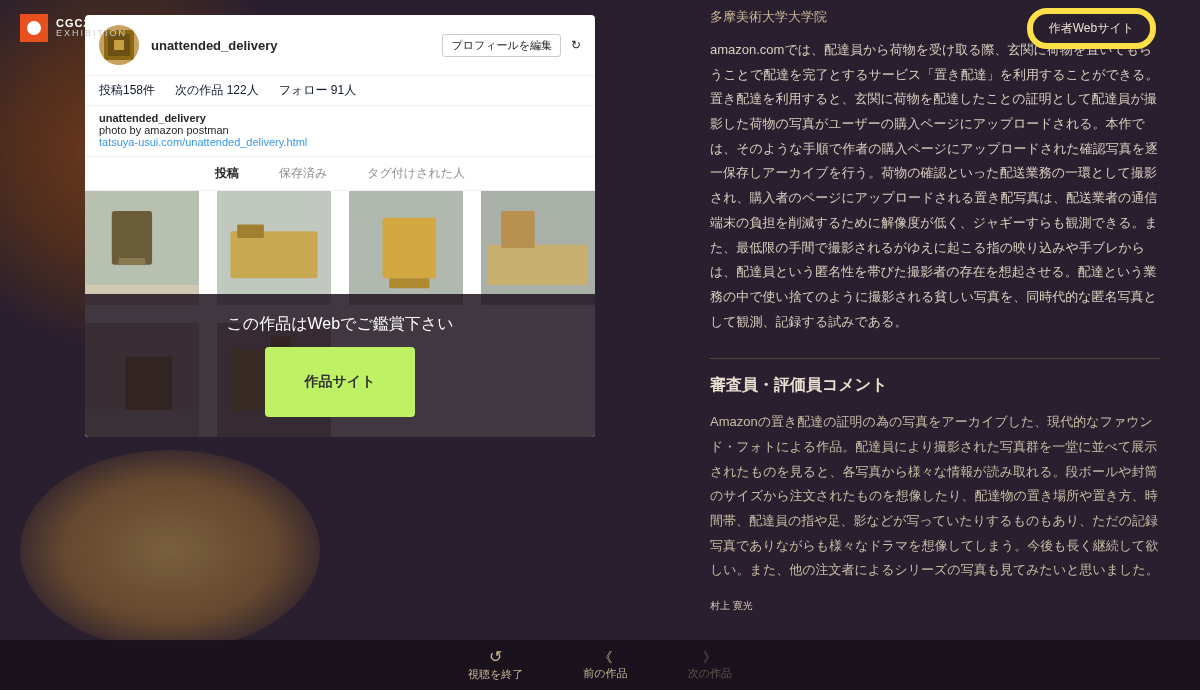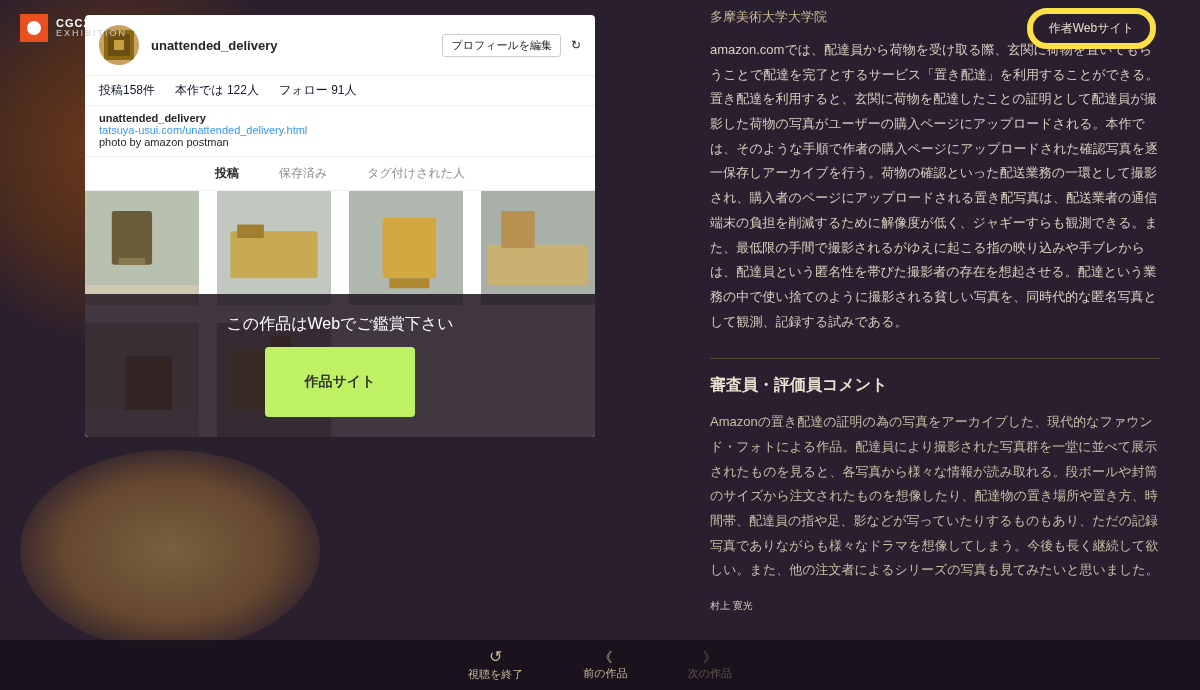--- a/index.html
+++ b/index.html
@@ -380,28 +380,28 @@
           <span class="ig-username">unattended_delivery</span>
         </div>
         <div class="ig-actions">
           <span style="cursor:pointer;font-size:11px;color:#262626;border:1px solid #ccc;padding:3px 8px;border-radius:3px;">プロフィールを編集</span>
           <span style="color:#262626;cursor:pointer;">↻</span>
         </div>
       </div>
 
       <div class="ig-stats">
         <span>投稿158件</span>
-        <span>本作では 122人</span>
+        <span>次の作品 122人</span>
         <span>フォロー 91人</span>
       </div>
 
       <div class="ig-bio">
         <div style="font-weight:600;">unattended_delivery</div>
+        <div>photo by amazon postman</div>
         <div style="color:#3897f0;cursor:pointer;">tatsuya-usui.com/unattended_delivery.html</div>
-        <div>photo by amazon postman</div>
       </div>
 
       <div class="ig-tabs">
         <span class="ig-tab-active" style="cursor:pointer;">投稿</span>
         <span style="cursor:pointer;">保存済み</span>
         <span style="cursor:pointer;">タグ付けされた人</span>
       </div>
 
       <div class="ig-grid" style="position:relative;">
 

